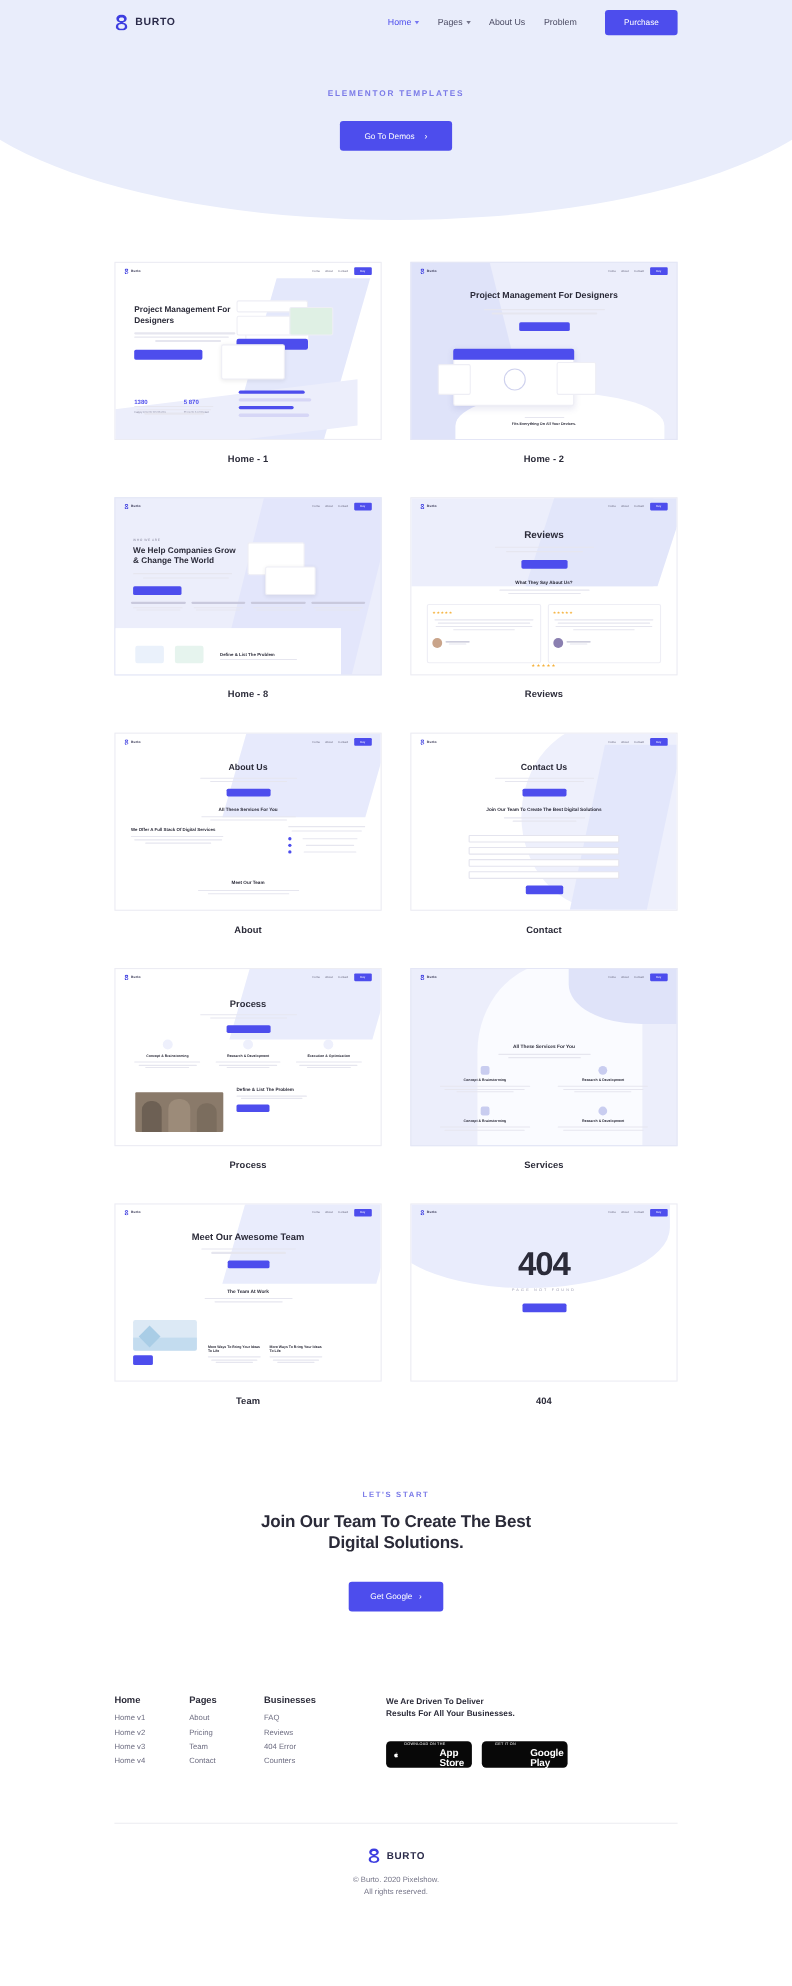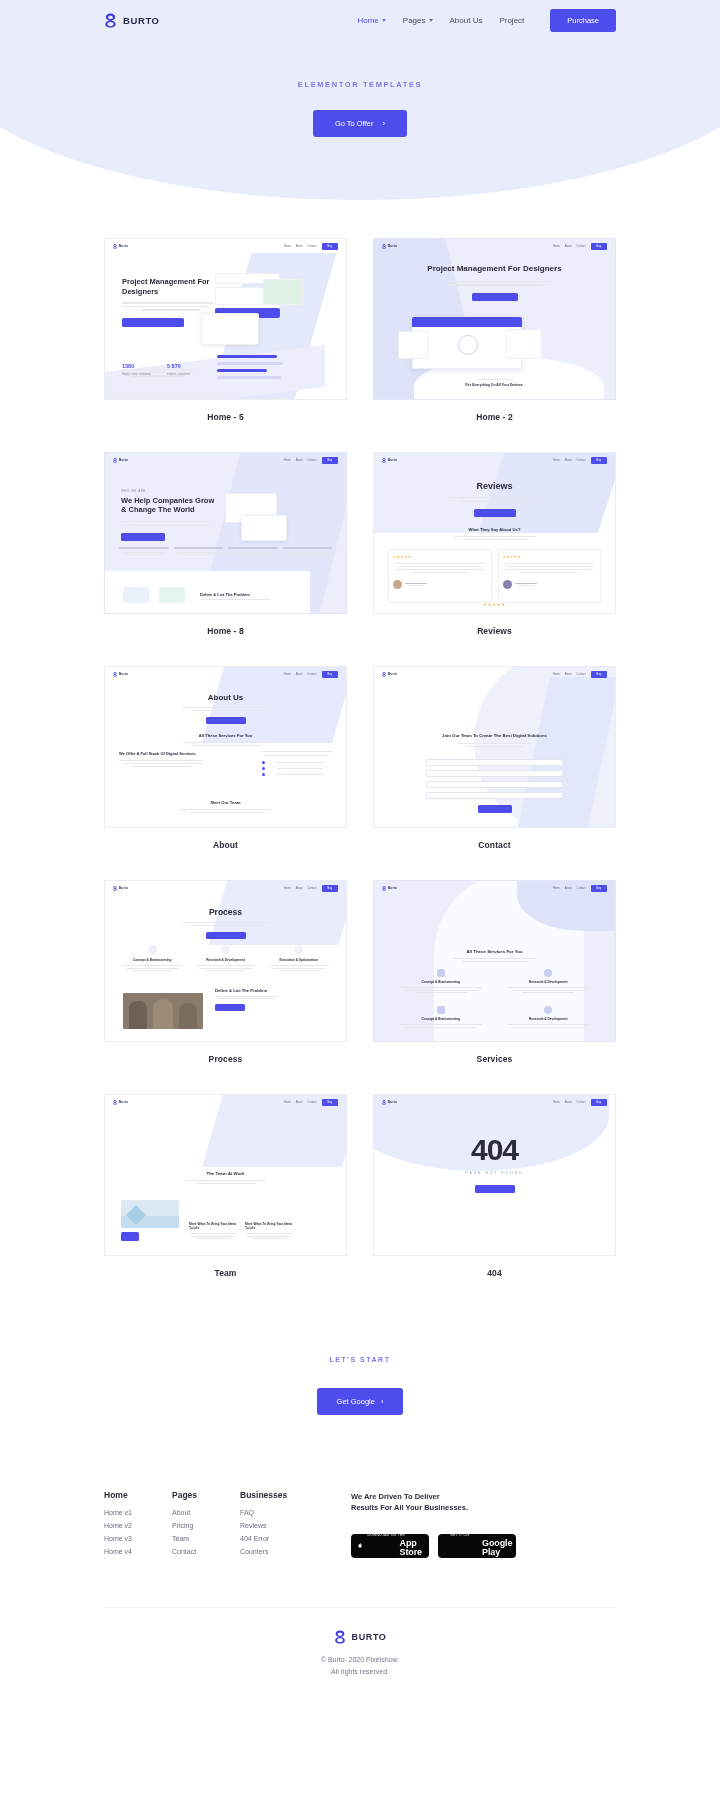--- a/index.html
+++ b/index.html
@@ -265,29 +265,29 @@
       <div class="nav-right">
         <span class="nav-link active">
           <span>Home</span>
           <i class="caret"></i>
         </span>
         <span class="nav-link">
           <span>Pages</span>
           <i class="caret"></i>
         </span>
         <span class="nav-link">About Us</span>
-        <span class="nav-link">Project</span>
+        <span class="nav-link">Problem</span>
         <button class="purchase-btn">Purchase</button>
       </div>
     </nav>
 
     <div class="hero-eyebrow">ELEMENTOR TEMPLATES</div>
     <div class="hero-cta-row">
       <button class="hero-cta">
-        <span>Go To Offer</span>
+        <span>Go To Demos</span>
         <span class="arw">›</span>
       </button>
     </div>
   </div>
 </section>
 
 <section class="grid">
 
   <div class="card">
     <div class="thumb">
@@ -333,21 +333,21 @@
         <div class="m-line" style="height:1.2px;width:68px;margin-bottom:2px;"></div>
         <div class="m-line" style="height:1.2px;width:55px;"></div>
       </div>
       <div style="position:absolute;left:112px;top:116px;width:66px;z-index:3;">
         <div style="height:3px;background:#4d4ded;border-radius:1.5px;width:60px;margin-bottom:4px;"></div>
         <div style="height:3px;background:#d6d6f6;border-radius:1.5px;width:66px;margin-bottom:4px;"></div>
         <div style="height:3px;background:#4d4ded;border-radius:1.5px;width:50px;margin-bottom:4px;"></div>
         <div style="height:3px;background:#d6d6f6;border-radius:1.5px;width:64px;"></div>
       </div>
     </div>
-    <div class="card-label">Home - 5</div>
+    <div class="card-label">Home - 1</div>
   </div>
 
   <div class="card">
     <div class="thumb tinted">
       <div class="m-shape" style="width:120px;height:170px;left:-30px;top:-10px;background:#dfe3f9;transform:skewX(14deg);"></div>
       <div class="m-shape" style="width:190px;height:60px;left:40px;top:118px;background:#fff;border-radius:50% 50% 0 0;"></div>
       <div class="mini-nav">
         <div class="mini-brand">
           <svg class="mini-mark" viewBox="0 0 26 32">
               <path d="M13 1C6 1 3 5 3 9s4 6 8 7c-5 1-9 3-9 8s5 7 11 7 11-2 11-7-4-7-9-8c4-1 8-3 8-7S20 1 13 1zm0 5c3 0 5 1 5 3.5S16 13 13 13s-5-1-5-3.5S10 6 13 6zm0 13c4 0 6.5 1.5 6.5 4.5S17 28 13 28s-6.5-1.5-6.5-4.5S9 19 13 19z" fill="#3d3de0"></path>
@@ -573,20 +573,26 @@
             </svg>
           <span class="mini-brand-t">Burto</span>
         </div>
         <div class="mini-nav-right">
           <span class="mini-link">Home</span>
             <span class="mini-link">About</span>
             <span class="mini-link">Contact</span>
           <span class="mini-btn">Buy</span>
         </div>
       </div>
+      <div style="position:absolute;left:0;right:0;top:26px;z-index:3;">
+        <div class="m-title" style="font-size:8px;">Contact Us</div>
+        <div class="m-line" style="height:1.2px;width:90px;margin-top:5px;"></div>
+        <div class="m-line" style="height:1.2px;width:72px;margin-top:2px;"></div>
+        <div class="m-pill" style="width:40px;height:7px;margin-top:6px;"></div>
+      </div>
       <div style="position:absolute;left:0;right:0;top:66px;z-index:3;padding:0 34px;">
         <div style="font-size:4.3px;font-weight:bold;text-align:center;line-height:1.35;color:#2b2b39;">Join Our Team To Create The Best Digital Solutions</div>
         <div class="m-line" style="height:1px;width:74px;margin-top:4px;"></div>
         <div class="m-line" style="height:1px;width:58px;margin-top:2px;"></div>
       </div>
       <div style="position:absolute;left:52px;right:52px;top:92px;z-index:4;">
         <div style="height:7px;border:.8px solid #e4e4ee;border-radius:1px;margin-bottom:4px;background:#fff;"></div>
         <div style="height:7px;border:.8px solid #e4e4ee;border-radius:1px;margin-bottom:4px;background:#fff;"></div>
         <div style="height:7px;border:.8px solid #e4e4ee;border-radius:1px;margin-bottom:4px;background:#fff;"></div>
         <div style="height:7px;border:.8px solid #e4e4ee;border-radius:1px;margin-bottom:6px;background:#fff;"></div>
@@ -724,20 +730,26 @@
             </svg>
           <span class="mini-brand-t">Burto</span>
         </div>
         <div class="mini-nav-right">
           <span class="mini-link">Home</span>
             <span class="mini-link">About</span>
             <span class="mini-link">Contact</span>
           <span class="mini-btn">Buy</span>
         </div>
       </div>
+      <div style="position:absolute;left:0;right:0;top:24px;z-index:3;padding:0 40px;">
+        <div class="m-title" style="font-size:8.5px;line-height:1.2;">Meet Our Awesome Team</div>
+        <div class="m-line" style="height:1.2px;width:86px;margin-top:6px;"></div>
+        <div class="m-line" style="height:1.2px;width:68px;margin-top:2px;"></div>
+        <div class="m-pill" style="width:38px;height:7px;margin-top:6px;"></div>
+      </div>
       <div style="position:absolute;left:0;right:0;top:76px;z-index:3;">
         <div style="font-size:4.4px;font-weight:bold;text-align:center;color:#2b2b39;">The Team At Work</div>
         <div class="m-line" style="height:1px;width:80px;margin-top:4px;"></div>
         <div class="m-line" style="height:1px;width:62px;margin-top:2px;"></div>
       </div>
       <div style="position:absolute;left:16px;bottom:14px;width:58px;z-index:5;">
         <div style="height:28px;background:#dce9f5;border-radius:2px;position:relative;overflow:hidden;">
           <div style="position:absolute;bottom:0;left:0;right:0;height:12px;background:#c3dcef;"></div>
           <div style="position:absolute;bottom:6px;left:8px;width:14px;height:14px;background:#a9cde6;transform:rotate(45deg);"></div>
         </div>
@@ -782,20 +794,24 @@
         <div class="m-pill" style="width:40px;height:8px;margin-top:10px;"></div>
       </div>
     </div>
     <div class="card-label">404</div>
   </div>
 
 </section>
 
 <section class="lets">
   <div class="lets-eyebrow">LET'S START</div>
+  <h2 class="lets-title">
+    <span>Join Our Team To Create The Best</span><br>
+    <span>Digital Solutions.</span>
+  </h2>
   <button class="lets-btn">
     <span>Get Google</span>
     <span>›</span>
   </button>
 </section>
 
 <footer>
   <div class="footer">
     <div class="fcol">
       <div class="fcol-title">Home</div>

